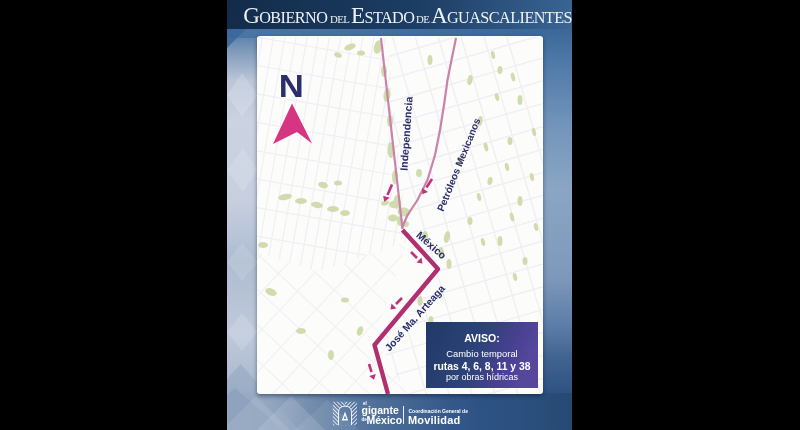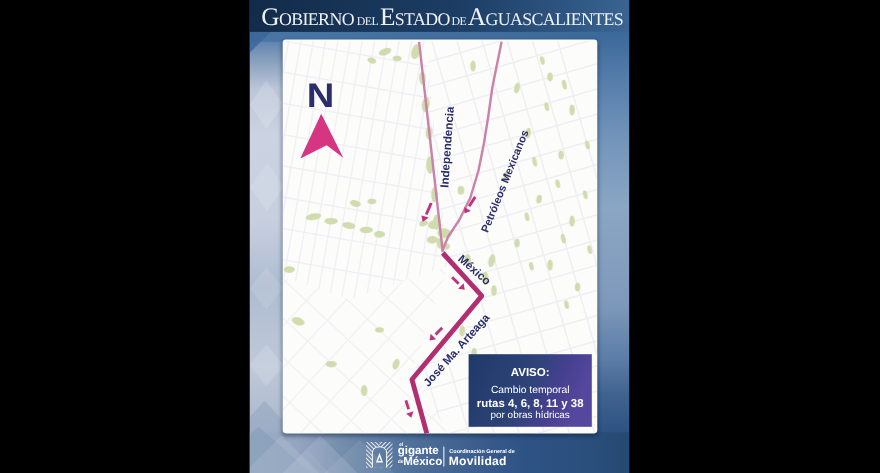--- a/index.html
+++ b/index.html
@@ -12,21 +12,21 @@
       #c9d1e0 35%,#c7cfdf 43%,#adbcd1 58%,#b8c4d5 68%,#bec9da 76%,#b3bfd2 84%,#a5b5cb 92%,#9aabc4 100%);}
   #rstrip{position:absolute;left:315px;top:29px;width:30px;height:401px;
     background:linear-gradient(180deg,#3a6898 0%,#537caa 10%,#7496bb 25%,#8aa6c4 40%,
       #829dbd 55%,#7d98ba 62%,#5b7da7 74%,#41638f 82%,#2d5282 91%,#1c3a64 100%);}
   #topsliver{position:absolute;left:0;top:29px;width:345px;height:9px;
     background:linear-gradient(90deg,#4a76a6 0%,#426f9f 50%,#3a6898 100%);}
   #botband{position:absolute;left:0;top:393px;width:345px;height:37px;
     background:linear-gradient(90deg,#a9b7cc 0%,#9cadc5 10%,#8599b7 18%,#6d88a8 27%,#5c7ba3 35%,#4c6d97 45%,#416390 55%,#35588a 65%,#2d5384 73%,#2b4f7d 88%,#264971 100%);}
   #header{position:absolute;left:0;top:0;width:345px;height:29px;z-index:5;
     background:linear-gradient(100deg,#122b49 0%,#1c3d64 55%,#3a6594 100%);
-    color:#eef2f7;text-align:center;white-space:nowrap;letter-spacing:-0.55px;text-indent:5px;
+    color:#eef2f7;text-align:right;white-space:nowrap;letter-spacing:-0.55px;text-indent:5px;
     font-family:"Liberation Serif",serif;line-height:31.5px;}
   #header .b{font-size:23px;}
   #header .m{font-size:16.2px;}
   #header .s{font-size:10.8px;}
   #map{position:absolute;left:30px;top:36px;width:286px;height:358px;background:#fcfcfb;
     border-radius:3px;z-index:2;box-shadow:0 2px 4px rgba(5,25,55,0.5);}
   .ftxt{position:absolute;color:#fff;z-index:6;line-height:1;}
 </style>
 </head>
 <body>

